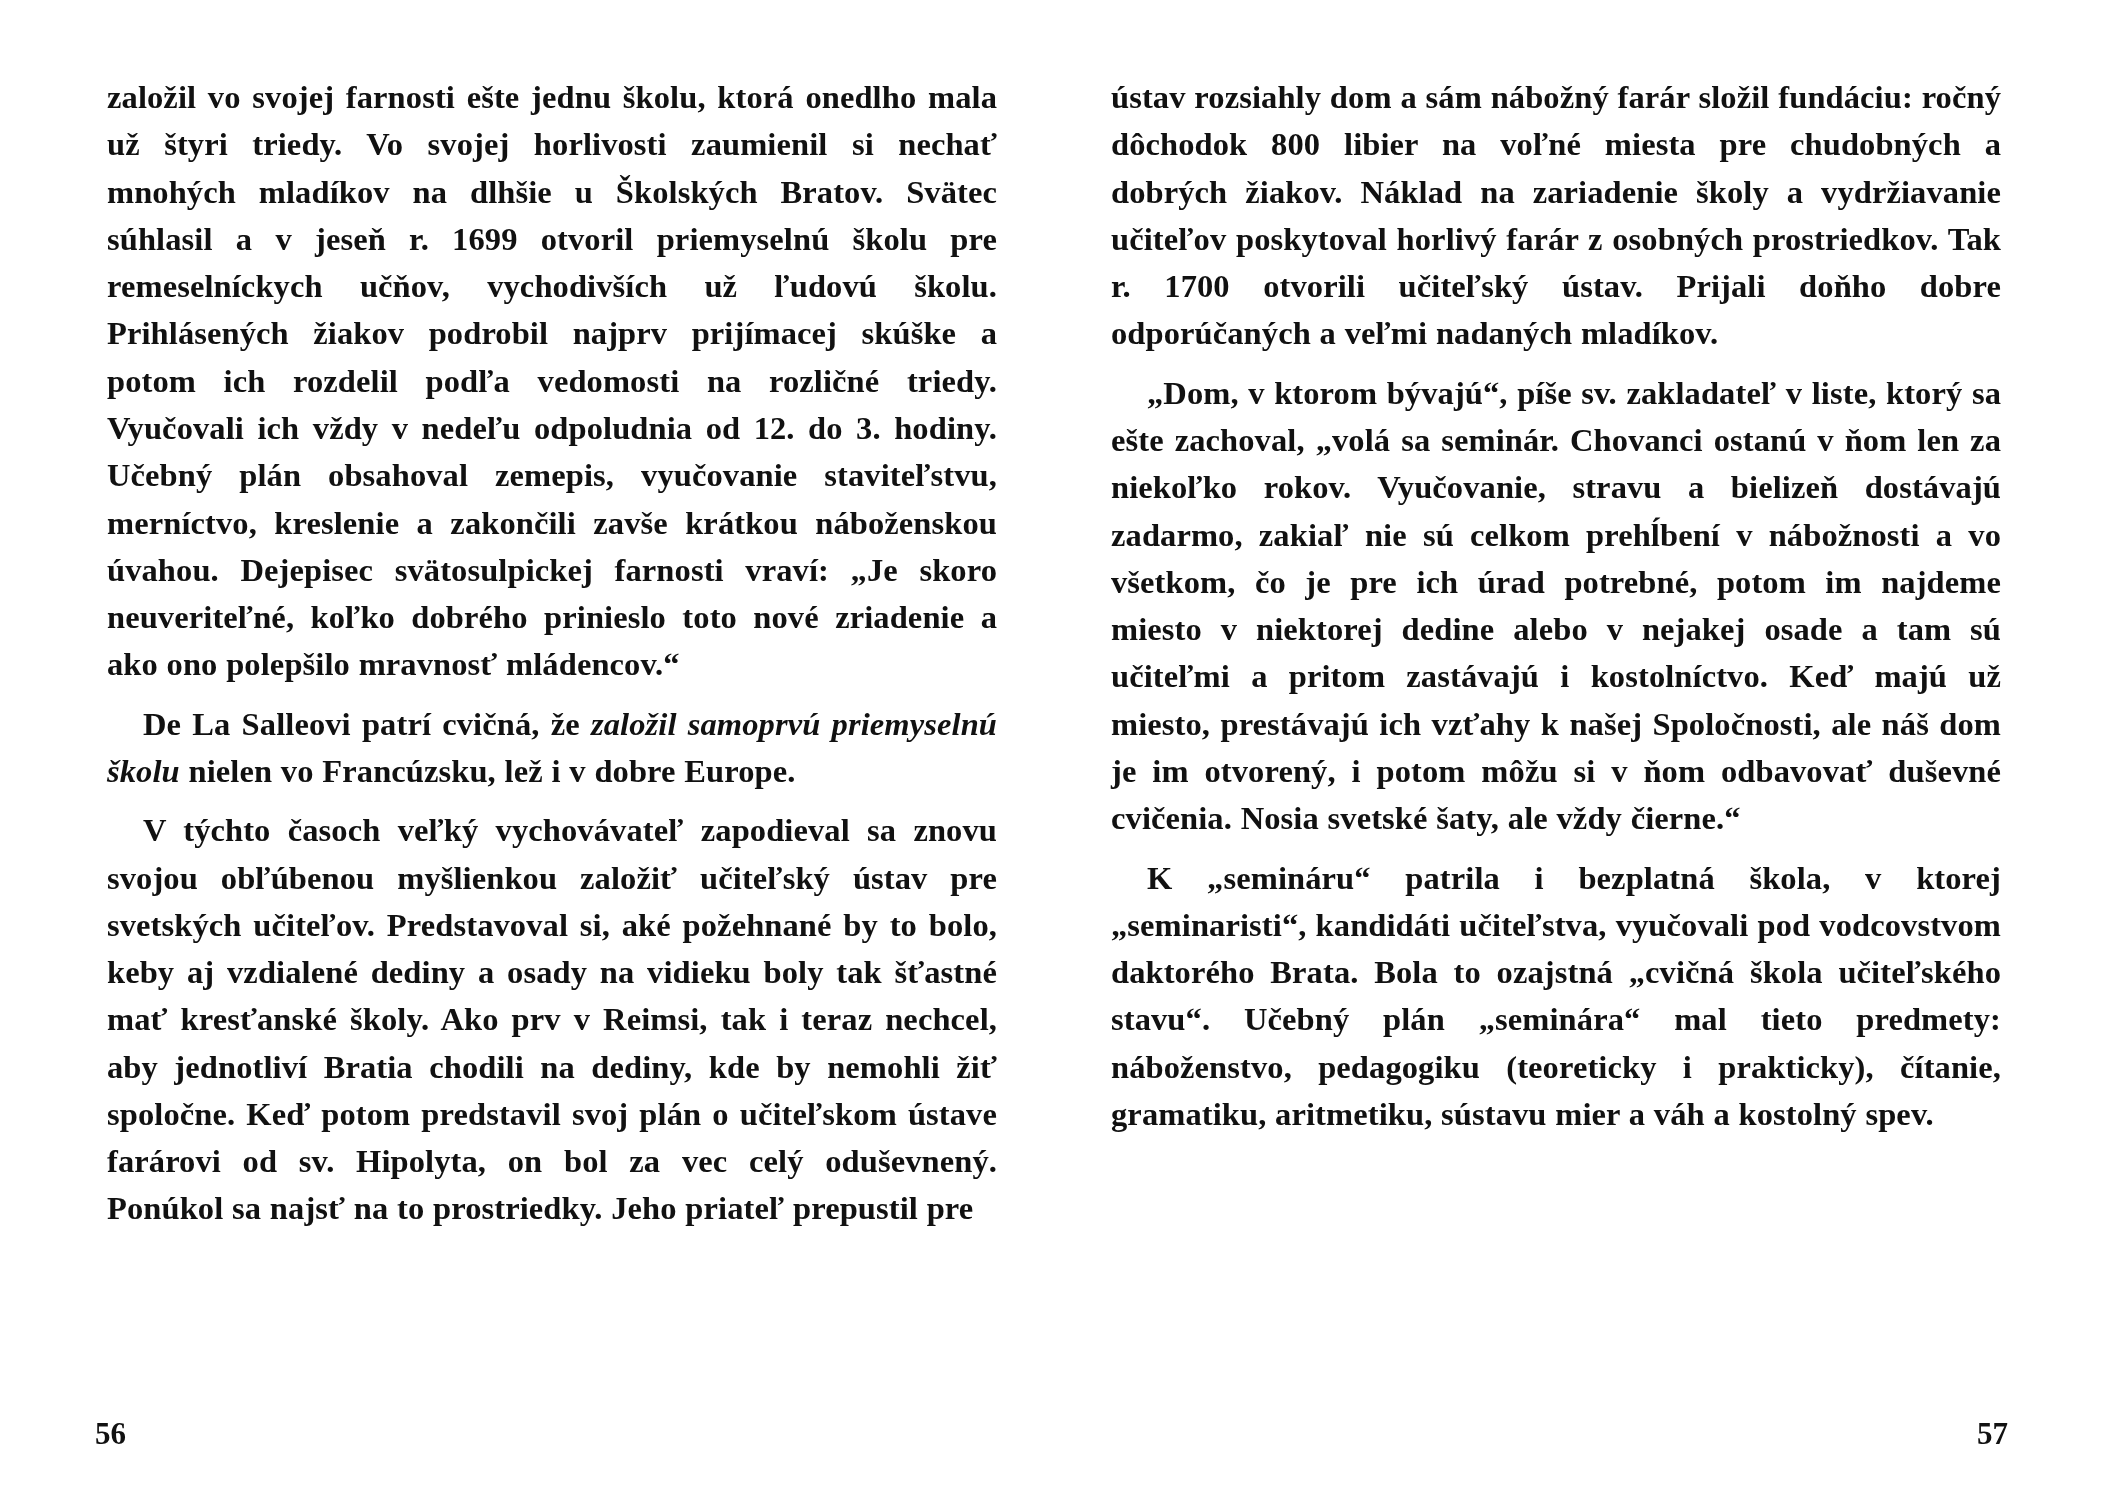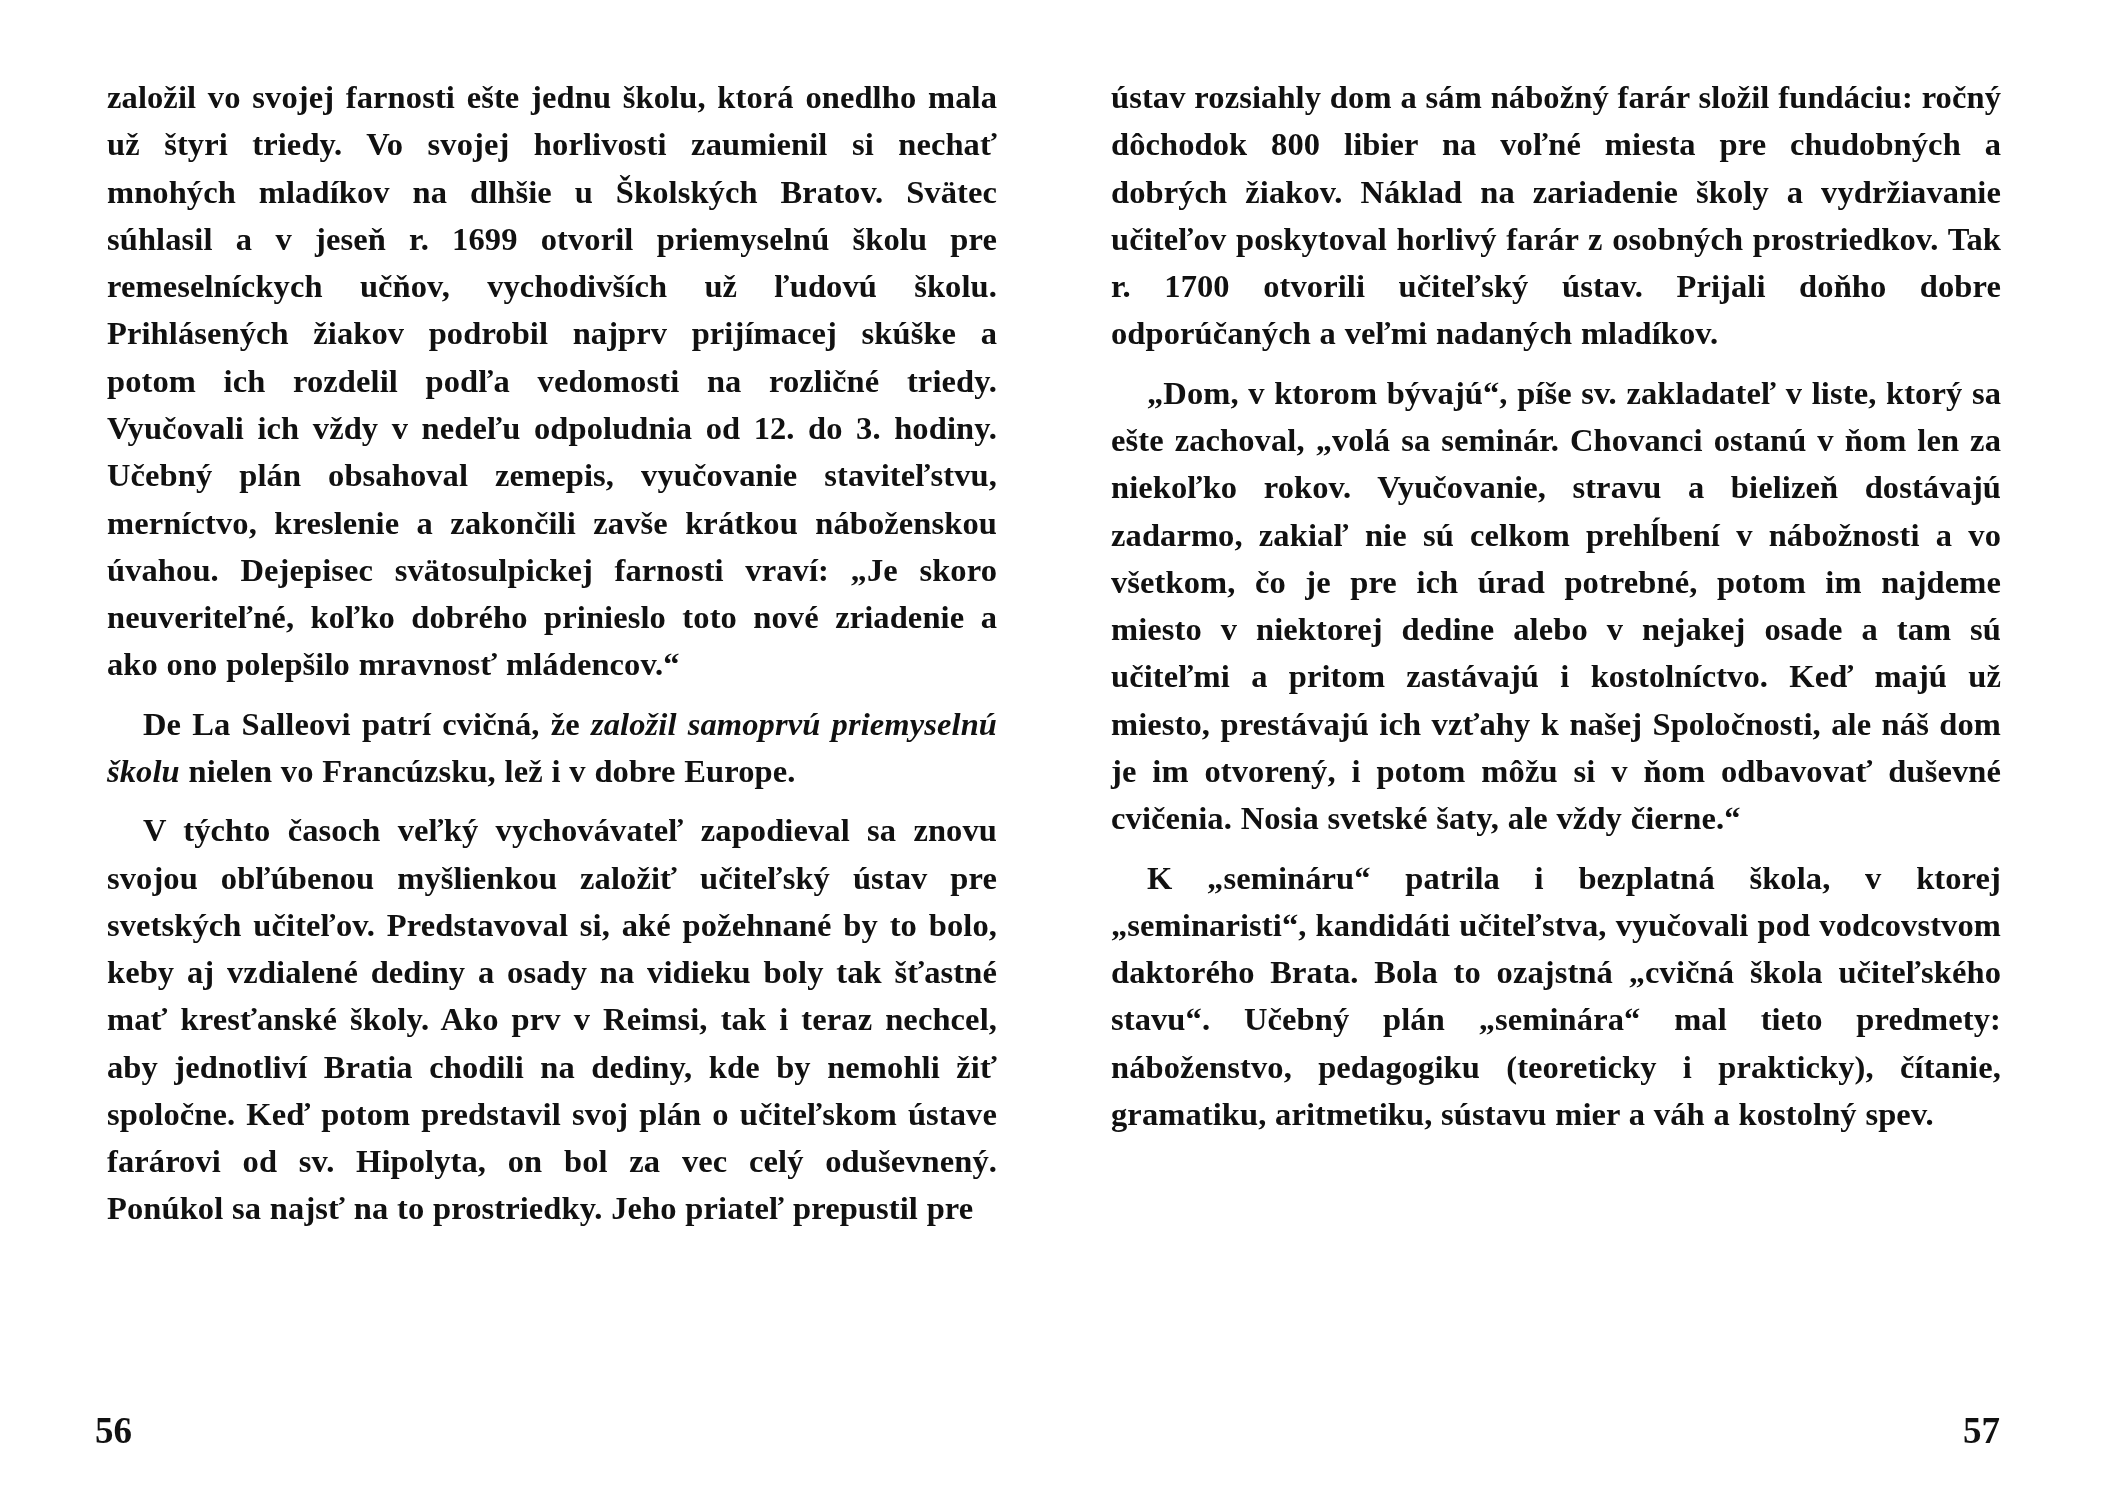--- a/index.html
+++ b/index.html
@@ -51,29 +51,29 @@
   }
   p.para + p.para {
     margin-top: 12px;
   }
   .italic {
     font-style: italic;
   }
   .folio {
     position: absolute;
     bottom: 48px;
-    font-size: 37px;
+    font-size: 31px;
     font-weight: 700;
     font-family: "Liberation Serif", serif;
   }
   .folio.left {
     left: 95px;
   }
   .folio.right {
-    right: 108px;
+    right: 100px;
   }
 </style>
 </head>
 <body>
 
 <div class="page">
   <div class="spread">
 
     <div class="column left">
       <div id="left-paras">

